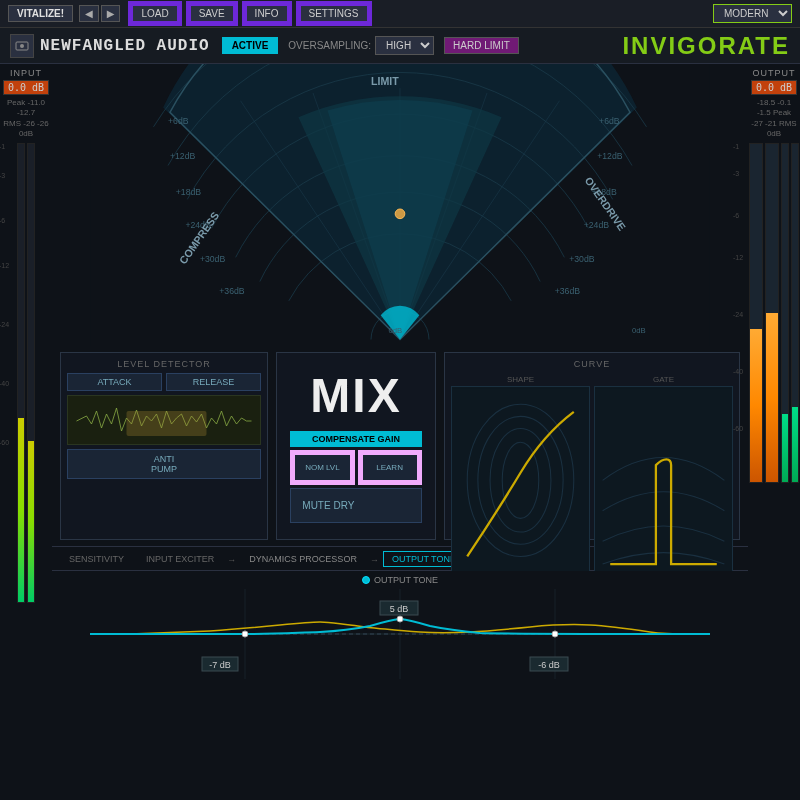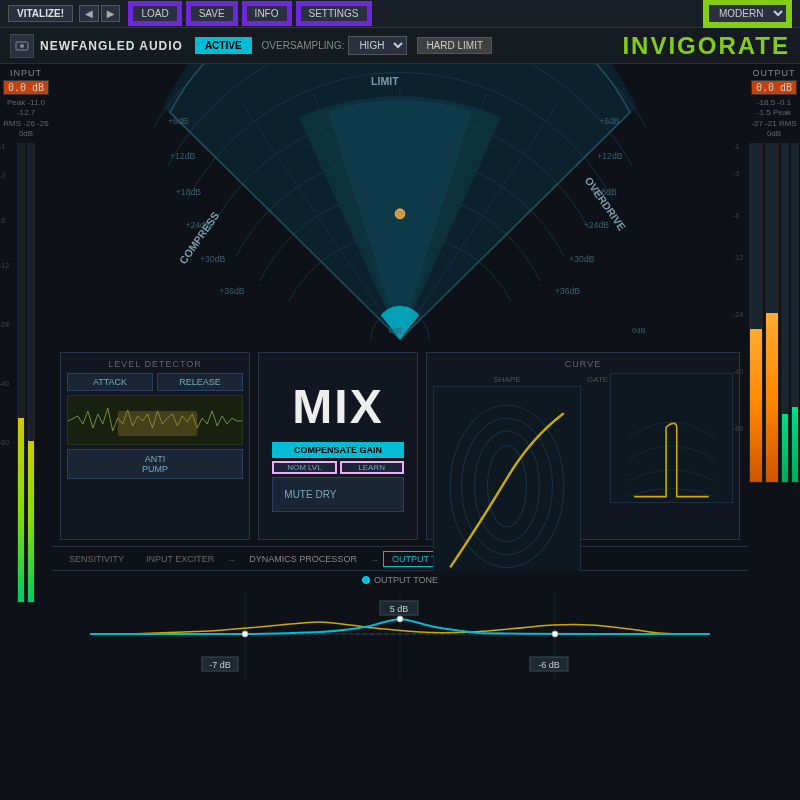--- a/index.html
+++ b/index.html
@@ -49,21 +49,21 @@
       border: 5px solid #6d28d9;
       color: #ccc;
       padding: 2px 8px;
       font-size: 10px;
       cursor: pointer;
       margin-right: 4px;
     }
     .spacer { flex: 1; }
     .modern-select {
       background: #2a3040;
-      border: 6px solid #84cc16;
+      border: 1px solid #84cc16;
       color: #ccc;
       padding: 2px 6px;
       font-size: 10px;
       cursor: pointer;
     }
 
     
     .header {
       display: flex;
       align-items: center;
@@ -83,24 +83,25 @@
       background: #2a3040;
       border: 1px solid #444;
       display: flex;
       align-items: center;
       justify-content: center;
       margin-right: 6px;
       font-size: 9px;
       color: #666;
     }
     .brand-name {
-      font-size: 12px;
+      font-size: 16px;
       font-weight: bold;
       color: #ddd;
       letter-spacing: 1px;
+      font-family: Liberation Mono, monospace;
     }
     .active-btn {
       background: #00bcd4;
       border: none;
       color: #000;
       padding: 3px 10px;
       font-size: 10px;
       font-weight: bold;
       cursor: pointer;
       margin-right: 10px;
@@ -113,21 +114,21 @@
     .header-dropdown {
       background: #2a3040;
       border: 1px solid #555;
       color: #ccc;
       padding: 2px 6px;
       font-size: 10px;
       cursor: pointer;
       margin-right: 10px;
     }
     .hard-limit-btn {
-      background: #404040;
+      background: #701a75;
       border: 1px solid #555;
       color: #ccc;
       padding: 2px 8px;
       font-size: 10px;
       cursor: pointer;
       margin-right: 10px;
     }
     .invigorate-title {
       font-size: 24px;
       font-weight: bold;
@@ -222,21 +223,21 @@
     .panel-title {
       font-size: 9px;
       color: #666;
       letter-spacing: 1px;
       text-align: center;
       margin-bottom: 4px;
     }
 
     
     .level-detector {
-      width: 190px;
+      width: 208px;
     }
     .ld-buttons {
       display: flex;
       gap: 4px;
       margin-bottom: 4px;
     }
     .ld-btn {
       flex: 1;
       background: #1a2535;
       border: 1px solid #2a4060;
@@ -295,24 +296,24 @@
     }
     .mix-row {
       display: flex;
       gap: 3px;
       width: 90%;
       margin-bottom: 3px;
     }
     .mix-small-btn {
       flex: 1;
       background: #1a2535;
-      border: 2px solid #f0abfc;
+      border: 5px solid #f0abfc;
       color: #7ab;
       font-size: 8px;
-      padding: 0;
+      padding: 8px;
       text-align: center;
       cursor: pointer;
     }
     .mute-dry-btn {
       background: #1a2535;
       border: 1px solid #2a4060;
       color: #7ab;
       font-size: 10px;
       padding: 11px;
       text-align: left;
@@ -602,21 +603,21 @@
                   <ellipse cx="45" cy="60" rx="20" ry="34"></ellipse>
                   <ellipse cx="45" cy="60" rx="12" ry="25"></ellipse>
                 </g>
 
                 <path d="M10,110 Q30,80 45,55 Q60,30 80,15" stroke="#ccaa00" stroke-width="1.5" fill="none"></path>
               </svg>
             </div>
           </div>
 
 
-          <div style="flex:1;display:flex;flex-direction:row;position:relative;">
+          <div style="flex:1;display:flex;flex-direction:column;position:relative;">
             <div class="curve-panel-label">GATE</div>
             <div class="curve-panel">
               <svg width="100%" height="100%" viewBox="0 0 90 120">
                 <rect width="90" height="120" fill="#0d1820"></rect>
                 <g stroke="#1a3040" stroke-width="0.7" fill="none">
                   <path d="M5,115 Q45,100 85,115"></path>
                   <path d="M5,100 Q45,80 85,100"></path>
                   <path d="M5,80 Q45,55 85,80"></path>
                   <path d="M5,60 Q45,30 85,60"></path>
                 </g>

